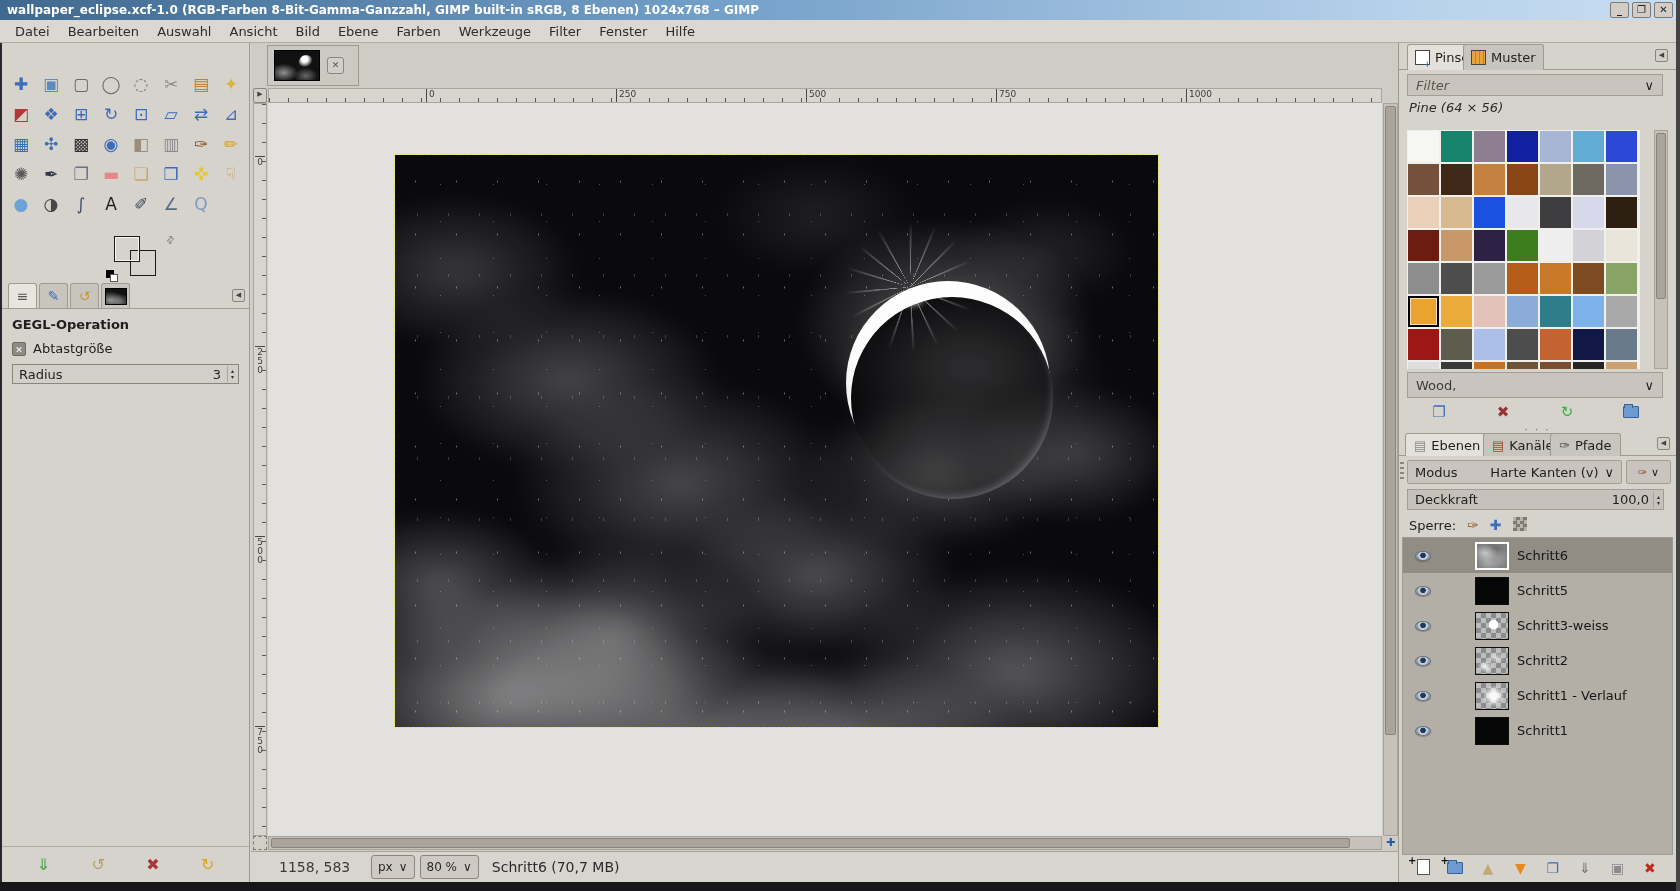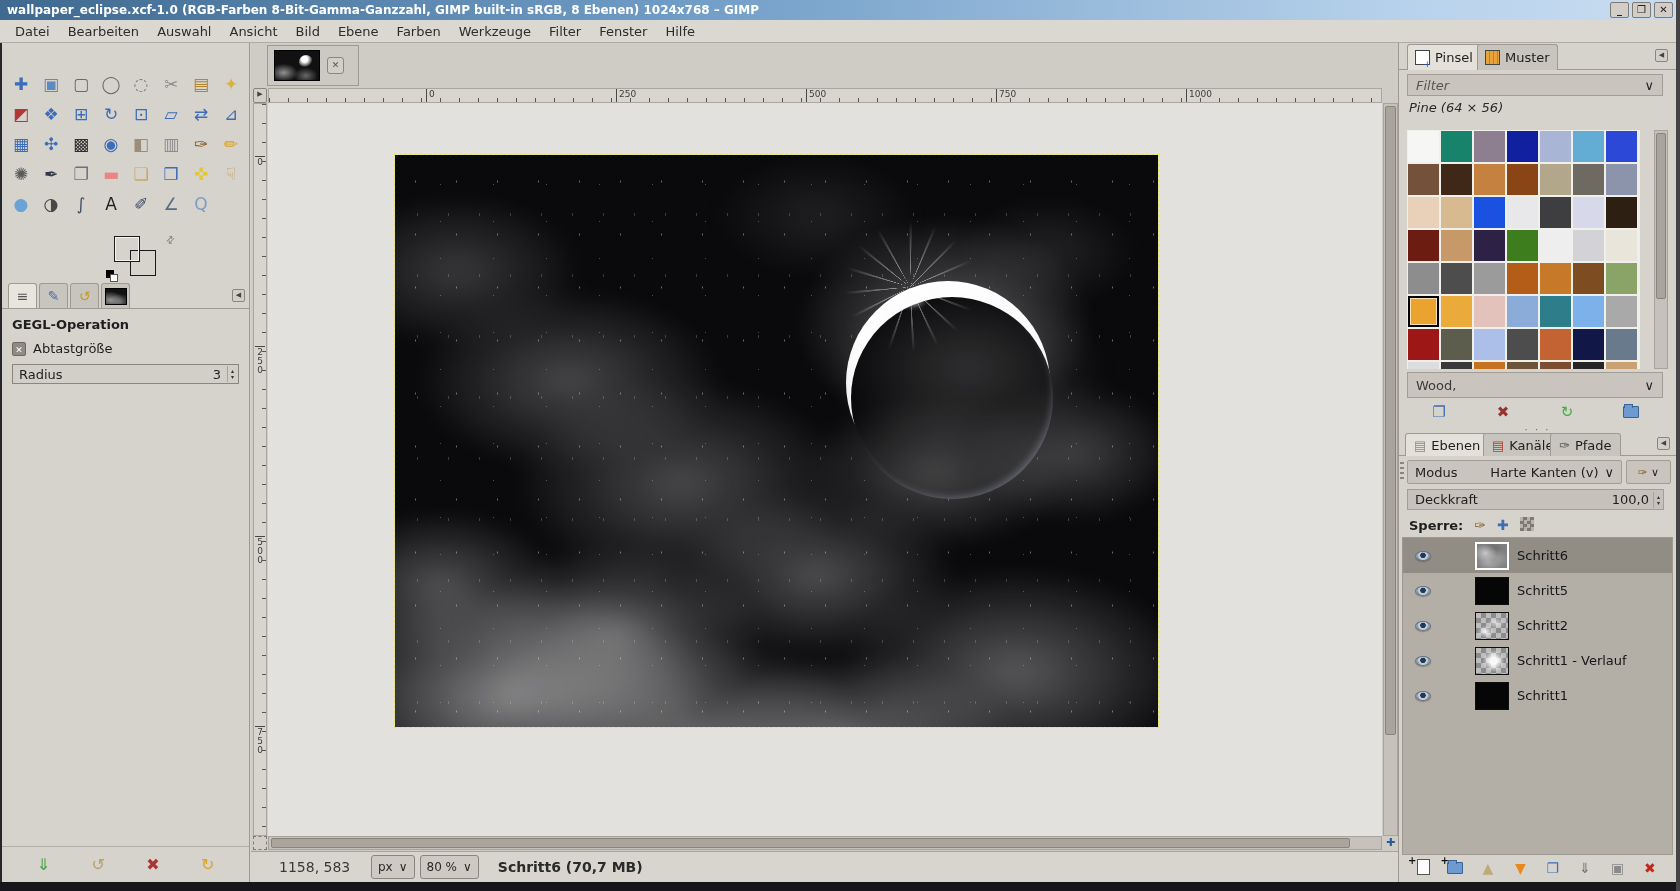--- a/index.html
+++ b/index.html
@@ -121,21 +121,21 @@
   .hscroll .thumb { position:absolute; top:1px; bottom:1px; left:2px; width:97%; background:#a9a59d;
     border:1px solid #88847c; border-radius:2px; }
   .quickmask { position:absolute; left:2px; bottom:32px; width:14px; height:14px; border:1px dashed #7e7a72; background:#d2cfc8; }
   .navbtn { position:absolute; right:0; bottom:32px; width:15px; height:14px; font-size:11px; line-height:14px;
     text-align:center; color:#2d5a9e; }
   .statusbar { position:absolute; left:0; right:0; bottom:0; height:31px; background:#d8d5cf;
     border-top:1px solid #a8a49c; display:flex; align-items:center; font-size:14px; color:#2a2a2a; }
   .sb-pos { margin-left:28px; width:92px; color:#3a3a3a; }
   .sb-drop { height:24px; border:1px solid #8a867e; border-radius:3px; background:#cEcAc3; background:#cecac3;
     display:flex; align-items:center; gap:6px; padding:0 6px; font-size:12px; margin-right:5px; }
-  .sb-msg { margin-left:14px; font-size:14px;font-weight:bold; }
+  .sb-msg { margin-left:8px; font-size:14px; }
 
   
   .right-dock { position:absolute; left:1398px; top:43px; width:278px; bottom:9px; background:#d6d3cd;
     border-left:1px solid #9e9a92; font-size:13px; color:#1e1e1e; }
   .ptab-bar { position:absolute; left:0; top:0; right:0; height:27px; border-bottom:1px solid #9e9a92; }
   .ptab { position:absolute; top:1px; height:26px; border:1px solid #9e9a92; border-bottom:none;
     border-radius:3px 3px 0 0; background:#c8c5be; display:flex; align-items:center; gap:5px; padding:0 7px; }
   .ptab.active { background:#e4e1db; }
   .brush-chip { width:15px; height:15px; background:#fff; border:1px solid #444; position:relative; }
   .brush-chip::after { content:"+"; position:absolute; right:-2px; bottom:-5px; font-size:9px; color:#2d5a9e; }
@@ -167,21 +167,21 @@
   .mode-row { position:absolute; left:8px; top:417px; height:24px; display:flex; gap:4px; }
   .mode-field { width:215px; height:24px; background:#c9c5be; border:1px solid #a29e96; border-radius:2px;
     display:flex; align-items:center; padding:0 7px; gap:6px; }
   .mode-field .mlabel { flex:1; }
   .mode-extra { width:45px; height:24px; background:#c9c5be; border:1px solid #a29e96; border-radius:2px;
     display:flex; align-items:center; justify-content:center; gap:4px; font-size:11px; }
   .opacity-row { position:absolute; left:8px; right:12px; top:446px; height:21px; background:#c6c2bb;
     border:1px solid #a29e96; display:flex; align-items:center; padding-left:7px; }
   .opacity-row .olabel { flex:1; }
   .opacity-row .ovalue { padding-right:4px; }
-  .lock-row { position:absolute; left:10px; top:472px; height:20px; display:flex; align-items:center; gap:11px;font-weight:bold; }
+  .lock-row { position:absolute; left:10px; top:472px; height:20px; display:flex; align-items:center; gap:11px; }
   .lock-ic { font-size:14px; }
   .checker-sm { width:14px; height:14px; display:inline-block;
     background:repeating-conic-gradient(#7e7a72 0% 25%, #b8b4ac 0% 50%) 0 0/7px 7px; }
   .layers-list { position:absolute; left:3px; right:3px; top:494px; height:318px; background:#b3afa7;
     border:1px solid #9e9a92; overflow:hidden; }
   .layer-row { height:35px; display:flex; align-items:center; background:#b3afa7; }
   .layer-row.sel { background:#918d85; }
   .eye { width:16px; height:10px; border-radius:50%; margin-left:12px;
     background:radial-gradient(circle at 50% 42%, #223a55 0 2.5px, #c2cdd9 3px 4.5px, #8fa2b4 5px);
     border:1px solid #6a7480; box-shadow:0 1px 1px rgba(0,0,0,.25); }
@@ -398,21 +398,21 @@
       <span class="sb-msg">Schritt6 (70,7 MB)</span>
     </div>
   </div>
 
   <div class="right-dock">
     <div class="ptab-bar" id="ptab-bar">
         <div class="ptab active" style="left: 8px;">
           <span class="brush-chip"></span>
           <span>Pinsel</span>
         </div>
-        <div class="ptab" style="left: 78px;">
+        <div class="ptab" style="left: 64px;">
           <span class="pattern-chip"></span>
           <span>Muster</span>
         </div>
       </div>
     <div class="dock-menu-btn" style="right:8px; top:6px;">◀</div>
 
     <div class="filter-row">
       <span class="flabel">Filter</span>
       <span>∨</span>
     </div>
@@ -544,20 +544,25 @@
           <span class="l-thumb th-clouds"></span>
           <span class="l-label">Schritt6</span>
         </div>
         <div class="layer-row">
           <span class="eye"></span>
           <span class="l-thumb th-black"></span>
           <span class="l-label">Schritt5</span>
         </div>
         <div class="layer-row">
           <span class="eye"></span>
+          <span class="l-thumb th-checker dot-white"></span>
+          <span class="l-label">Schritt3-weiss</span>
+        </div>
+        <div class="layer-row">
+          <span class="eye"></span>
           <span class="l-thumb th-checker th-cl"></span>
           <span class="l-label">Schritt2</span>
         </div>
         <div class="layer-row">
           <span class="eye"></span>
           <span class="l-thumb th-checker th-gl"></span>
           <span class="l-label">Schritt1 - Verlauf</span>
         </div>
         <div class="layer-row">
           <span class="eye"></span>

